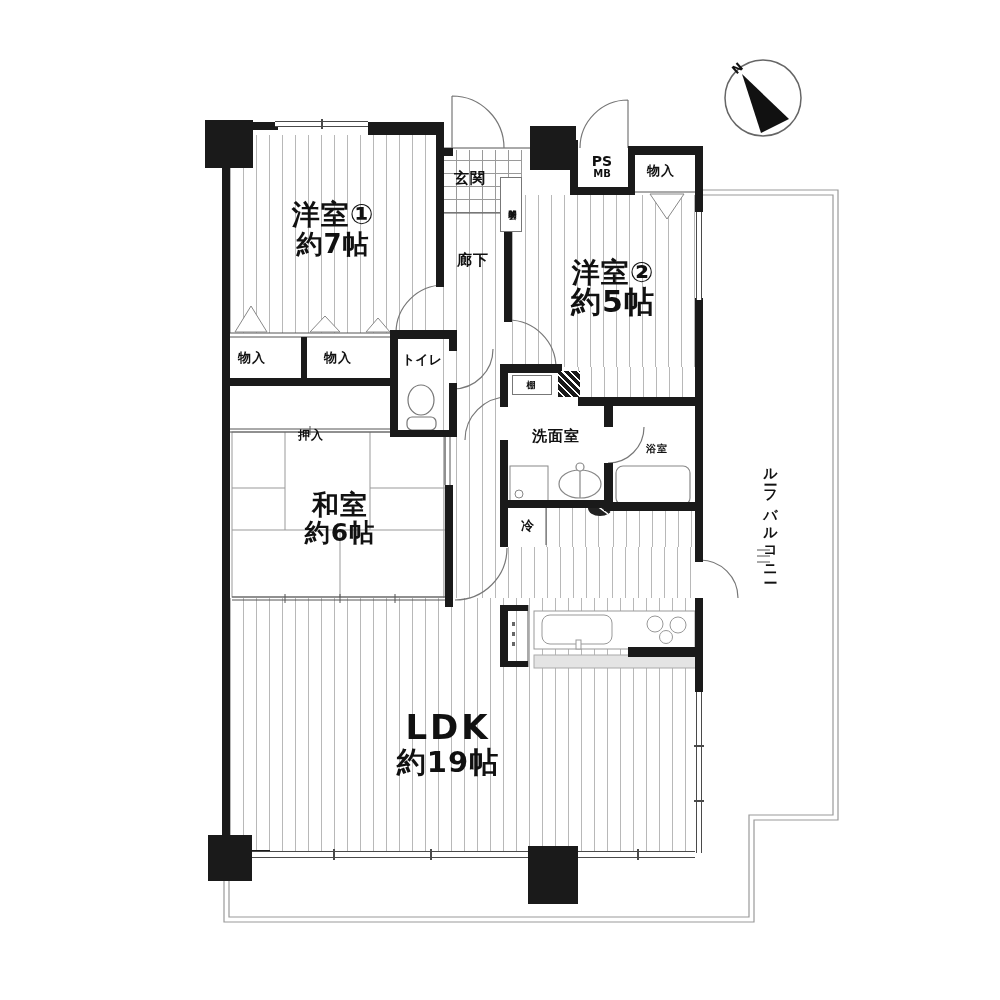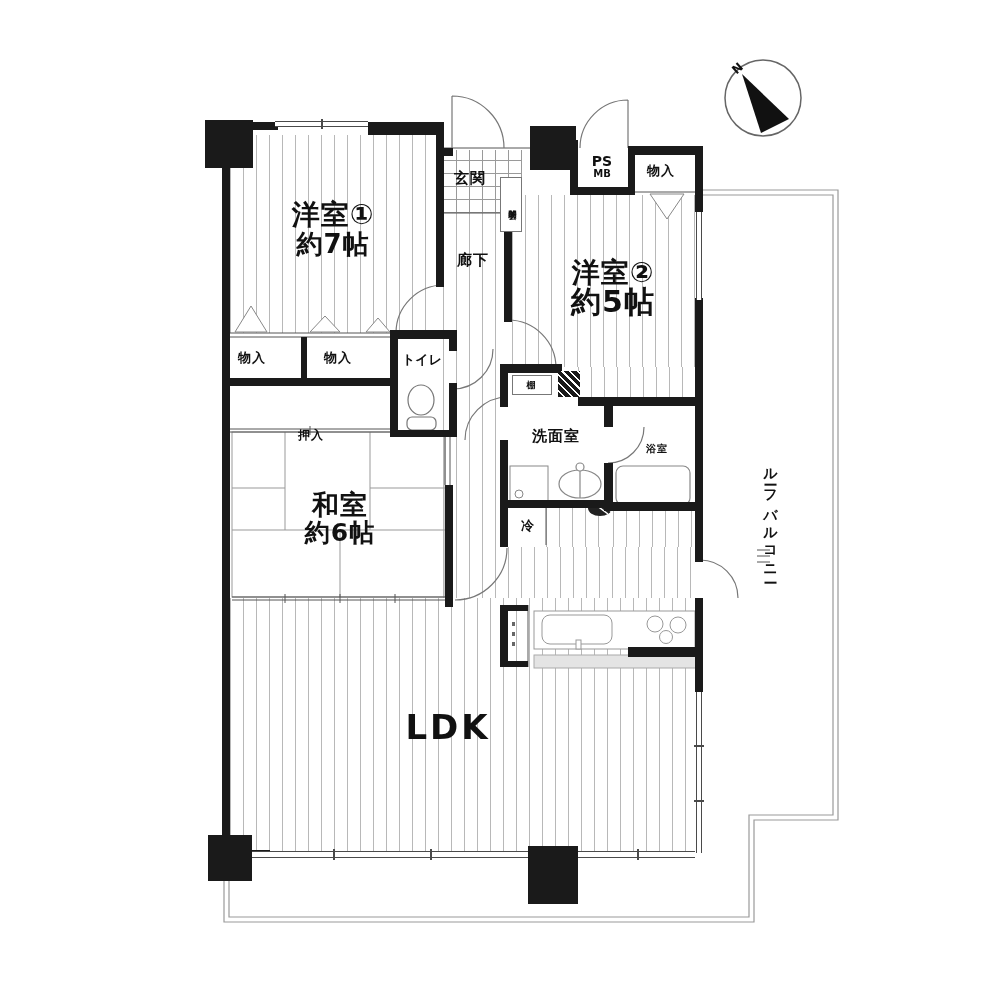--- a/index.html
+++ b/index.html
@@ -178,20 +178,21 @@
   <div class="winh" style="left:578px;top:851px;width:117px;height:7px;"></div>
   <div class="tick-v" style="left:637px;top:849px;height:11px;"></div>
 
   <div class="lbl" style="left:333px;top:215px;font-size:28px;">洋室①</div>
   <div class="lbl" style="left:333px;top:244px;font-size:26px;">約7帖</div>
   <div class="lbl" style="left:613px;top:273px;font-size:28px;">洋室②</div>
   <div class="lbl" style="left:613px;top:302px;font-size:30px;">約5帖</div>
   <div class="lbl" style="left:340px;top:505px;font-size:27px;">和室</div>
   <div class="lbl" style="left:340px;top:532px;font-size:25px;">約6帖</div>
   <div class="lbl" style="left:448px;top:727px;font-size:34px;letter-spacing:3px;">LDK</div>
+  <div class="lbl" style="left:448px;top:763px;font-size:29px;">約19帖</div>
   <div class="lbl" style="left:470px;top:178px;font-size:15px;">玄関</div>
   <div class="lbl" style="left:473px;top:260px;font-size:15px;">廊下</div>
   <div class="lbl" style="left:422px;top:360px;font-size:13px;letter-spacing:0;">トイレ</div>
   <div class="lbl" style="left:556px;top:436px;font-size:15px;">洗面室</div>
   <div class="lbl" style="left:657px;top:449px;font-size:10px;">浴室</div>
   <div class="lbl vert" style="left:771px;top:518px;font-size:14px;">ルーフバルコニー</div>
   <div class="lbl" style="left:252px;top:358px;font-size:13px;">物入</div>
   <div class="lbl" style="left:338px;top:358px;font-size:13px;">物入</div>
   <div class="lbl" style="left:661px;top:171px;font-size:13px;">物入</div>
   <div class="lbl" style="left:311px;top:407px;font-size:12px;margin-top:28px;">押入</div>

